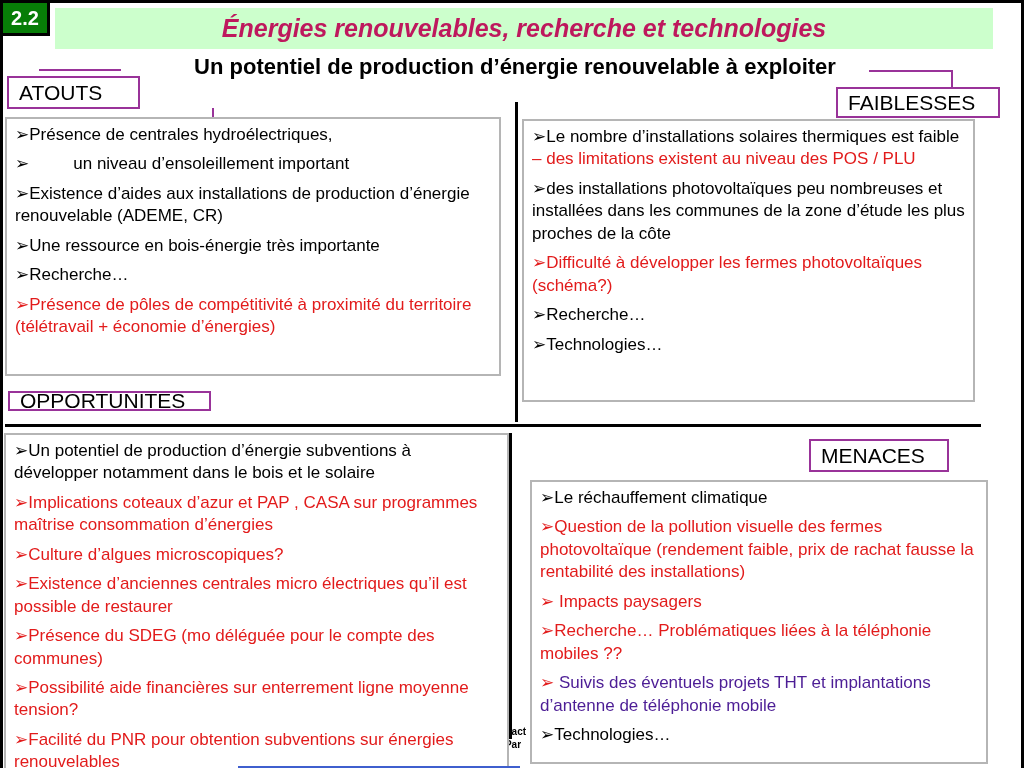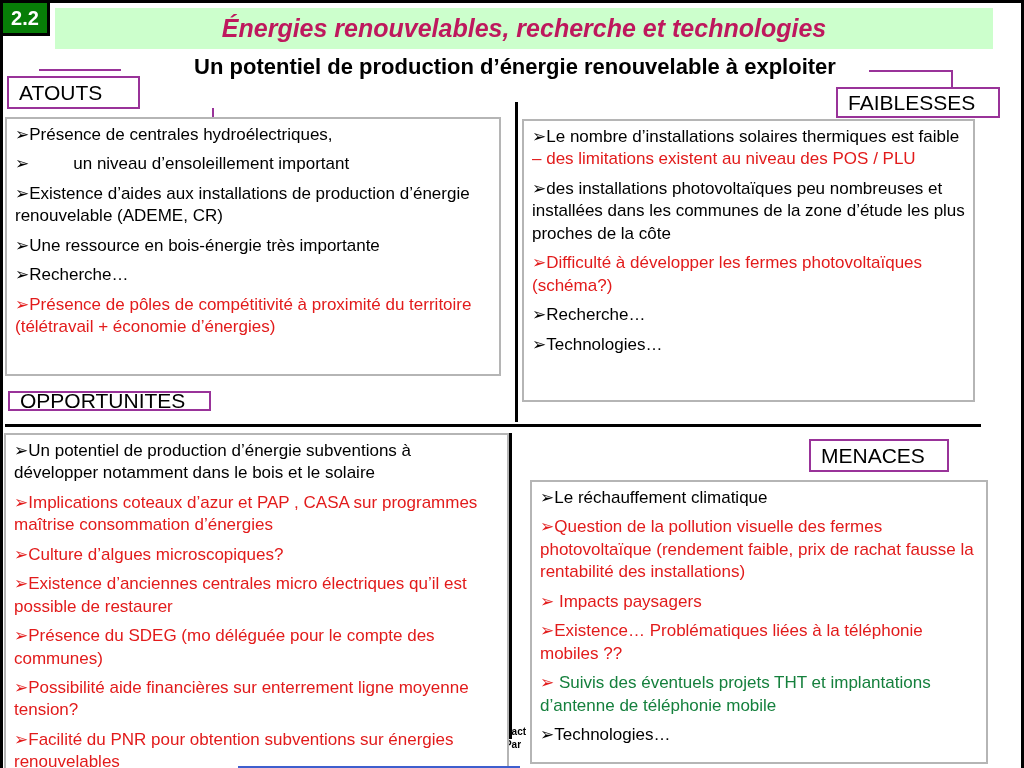--- a/index.html
+++ b/index.html
@@ -102,20 +102,20 @@
       <div class="item"><span class="bullet" style="color: rgb(226, 27, 27);">➢</span><span style="color: rgb(226, 27, 27);">Culture d’algues microscopiques?</span></div>
       <div class="item"><span class="bullet" style="color: rgb(226, 27, 27);">➢</span><span style="color: rgb(226, 27, 27);">Existence d’anciennes centrales micro électriques qu’il est possible de restaurer</span></div>
       <div class="item"><span class="bullet" style="color: rgb(226, 27, 27);">➢</span><span style="color: rgb(226, 27, 27);">Présence du SDEG (mo déléguée pour le compte des communes)</span></div>
       <div class="item"><span class="bullet" style="color: rgb(226, 27, 27);">➢</span><span style="color: rgb(226, 27, 27);">Possibilité aide financières sur enterrement ligne moyenne tension?</span></div>
       <div class="item"><span class="bullet" style="color: rgb(226, 27, 27);">➢</span><span style="color: rgb(226, 27, 27);">Facilité du PNR pour obtention subventions sur énergies renouvelables</span></div>
     </div>
   <div class="content-box cb-menaces">
       <div class="item"><span class="bullet" style="color: rgb(0, 0, 0);">➢</span><span style="color: rgb(0, 0, 0);">Le réchauffement climatique</span></div>
       <div class="item"><span class="bullet" style="color: rgb(226, 27, 27);">➢</span><span style="color: rgb(226, 27, 27);">Question de la pollution visuelle des fermes photovoltaïque (rendement faible, prix de rachat fausse la rentabilité des installations)</span></div>
       <div class="item"><span class="bullet" style="color: rgb(226, 27, 27);">➢</span><span style="color: rgb(226, 27, 27);"> Impacts paysagers</span></div>
-      <div class="item"><span class="bullet" style="color: rgb(226, 27, 27);">➢</span><span style="color: rgb(226, 27, 27);">Existence… Problématiques liées à la téléphonie mobiles ??</span></div>
-      <div class="item"><span class="bullet" style="color: rgb(226, 27, 27);">➢</span><span style="color: #15803d;"> Suivis des éventuels projets THT et implantations d’antenne de téléphonie mobile</span></div>
+      <div class="item"><span class="bullet" style="color: rgb(226, 27, 27);">➢</span><span style="color: rgb(226, 27, 27);">Recherche… Problématiques liées à la téléphonie mobiles ??</span></div>
+      <div class="item"><span class="bullet" style="color: rgb(226, 27, 27);">➢</span><span style="color: #4c1d95;"> Suivis des éventuels projets THT et implantations d’antenne de téléphonie mobile</span></div>
       <div class="item"><span class="bullet" style="color: rgb(0, 0, 0);">➢</span><span style="color: rgb(0, 0, 0);">Technologies…</span></div>
     </div>
 
   <div class="bottom-bar"></div>
 
 </div>
 
 </body></html>

